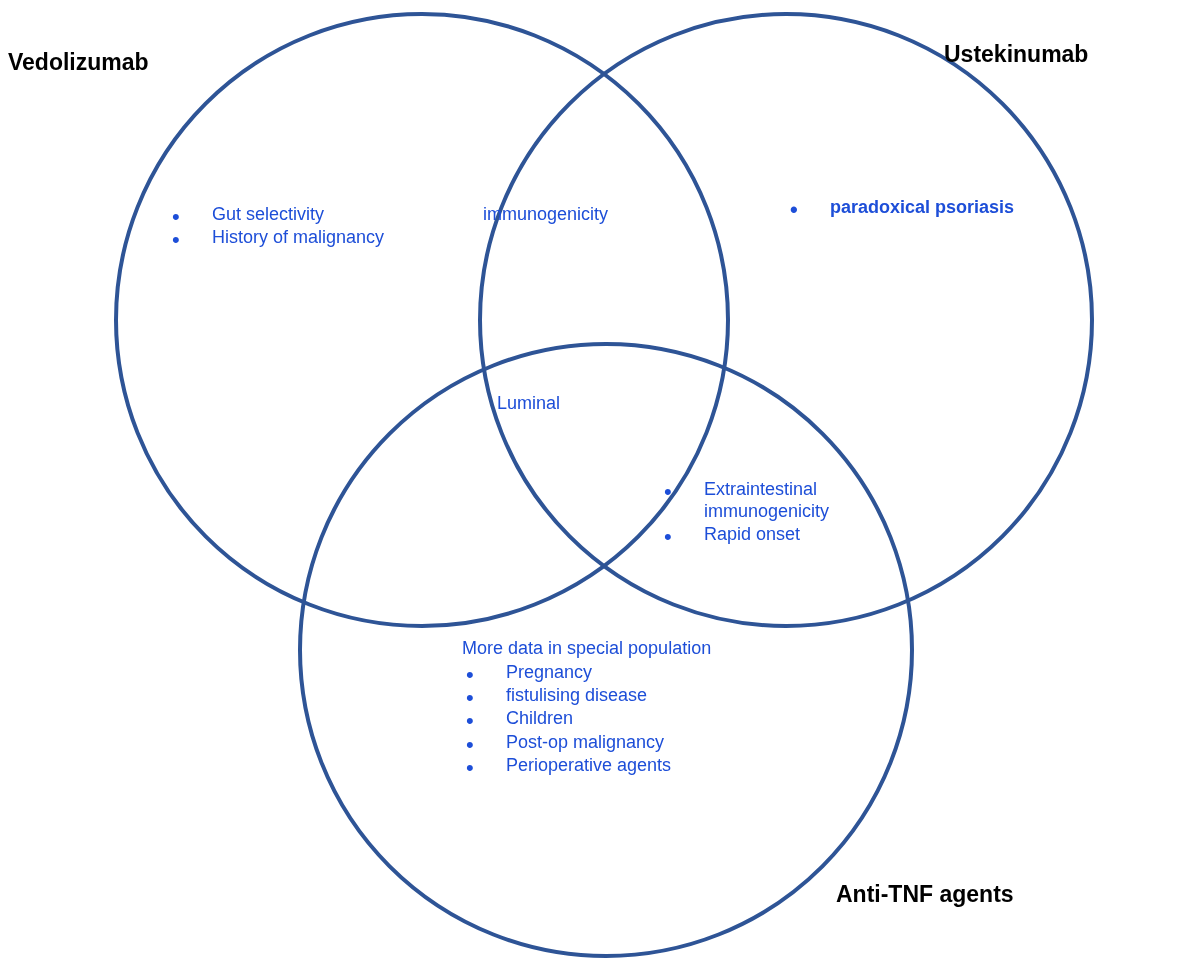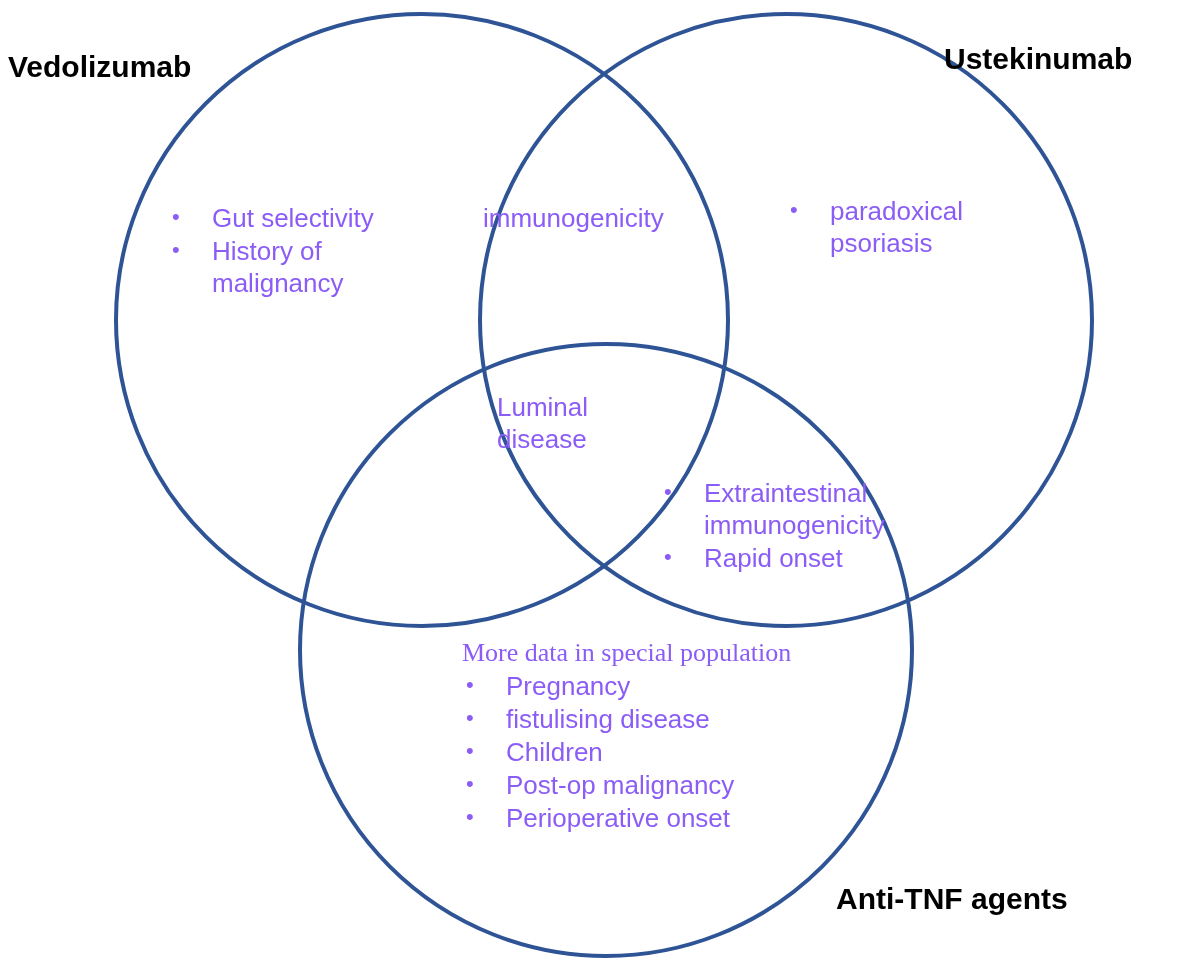--- a/index.html
+++ b/index.html
@@ -32,43 +32,43 @@
   }
   .circle-outline {
     fill: none;
     stroke: #2E5496;
     stroke-width: 4;
   }
   .set-label {
     position: absolute;
     font-family: "Liberation Sans", sans-serif;
     font-weight: bold;
-    font-size: 30px;
+    font-size: 23px;
     line-height: 1.1;
     color: #000000;
     white-space: nowrap;
   }
   #label-vedolizumab {
     left: 8px;
     top: 50px;
   }
   #label-ustekinumab {
     left: 944px;
     top: 42px;
   }
   #label-antitnf {
     left: 836px;
     top: 882px;
   }
   .region {
     position: absolute;
     font-family: "Liberation Sans", sans-serif;
-    font-size: 26px;
+    font-size: 18px;
     line-height: 1.23;
-    color: #8b5cf6;
+    color: #1d4ed8;
   }
   .region ul {
     list-style: none;
     margin: 0;
     padding: 0;
   }
   .region li {
     position: relative;
     padding-left: 44px;
     margin: 0 0 1px 0;
@@ -95,20 +95,21 @@
   #region-vedo-uste {
     left: 483px;
     top: 203px;
     width: 240px;
     text-align: left;
   }
   #region-ustekinumab-only {
     left: 786px;
     top: 196px;
     width: 260px;
+    font-weight: bold;
   }
   #region-center {
     left: 497px;
     top: 392px;
     width: 210px;
     text-align: left;
   }
   #region-vedo-tnf {
     left: 300px;
     top: 505px;
@@ -120,21 +121,20 @@
     top: 478px;
     width: 270px;
   }
   #region-tnf-only {
     left: 462px;
     top: 637px;
     width: 340px;
   }
   #region-tnf-only .heading {
     margin-bottom: 2px;
-    font-family: Liberation Serif, serif;
   }
 </style>
 </head>
 <body>
 
 <div id="venn-stage">
 
   <svg id="venn-svg" viewBox="0 0 1200 961" xmlns="http://www.w3.org/2000/svg">
     <circle class="circle-outline" cx="422" cy="320" r="306" stroke="#2E5496"></circle>
     <circle class="circle-outline" cx="786" cy="320" r="306" stroke="#2E5496"></circle>
@@ -159,35 +159,34 @@
   </div>
 
   <div class="region" id="region-ustekinumab-only">
     <ul>
       <li>paradoxical psoriasis</li>
     </ul>
   </div>
 
   <div class="region" id="region-center">
     <p>Luminal</p>
-    <p>disease</p>
   </div>
 
 
   <div class="region" id="region-uste-tnf">
     <ul>
       <li>Extraintestinal immunogenicity</li>
       <li>Rapid onset</li>
     </ul>
   </div>
 
   <div class="region" id="region-tnf-only">
     <p class="heading">More data in special population</p>
     <ul>
       <li>Pregnancy</li>
       <li>fistulising disease</li>
       <li>Children</li>
       <li>Post-op malignancy</li>
-      <li>Perioperative onset</li>
+      <li>Perioperative agents</li>
     </ul>
   </div>
 
 </div>
 
 </body></html>

